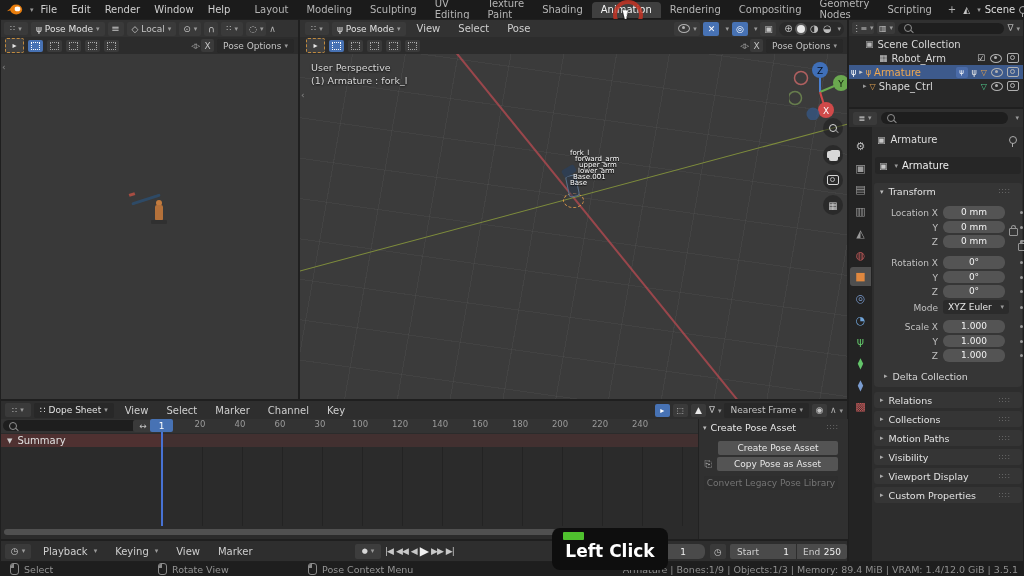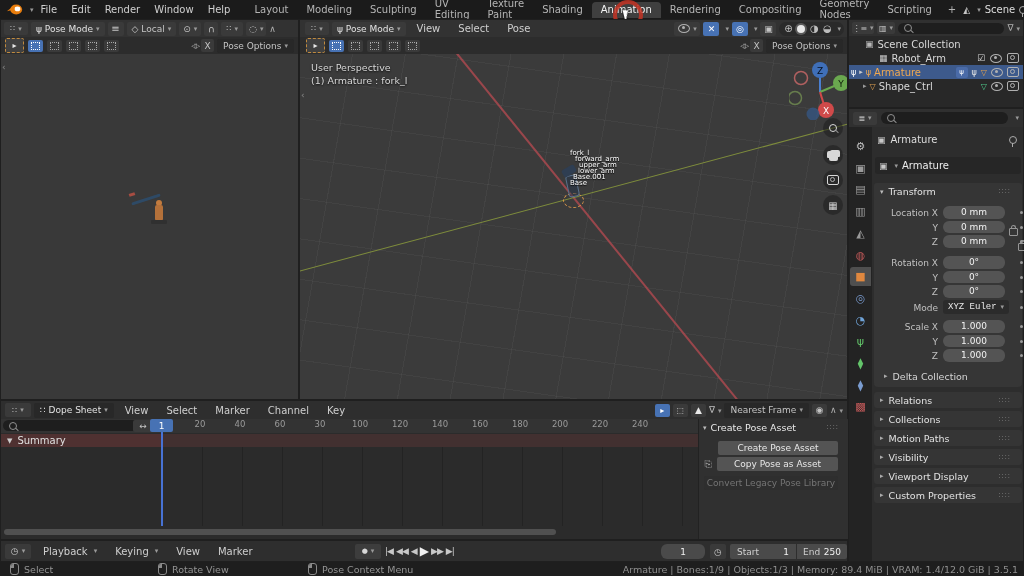--- a/index.html
+++ b/index.html
@@ -303,21 +303,21 @@
       <span style="color:#c8c8c8;font-size:9px;">▣</span>
         <span class="dd">▾</span>
       <span style="color:#ececec;">Armature</span>
     </div>
     
     <div class="abs" style="left:25px;top:74px;width:148px;height:204px;background:#363636;border-radius:4px;"><div class="panelhdr" style="height: 17px; padding: 0px 6px; gap: 5px;">
           <span style="color: rgb(187, 187, 187); font-size: 7px;">▾</span>
           <span>Transform</span>
           <span class="grip">∷∷</span>
         </div><div class="lbl abs" style="left: 0px; top: 25px; width: 64px;">Location X</div><div class="field abs" style="left: 69px; top: 23px; width: 62px; height: 12.5px;">0 mm</div><span class="i-lock abs" style="left: 135px; top: 27px;"></span><span class="i-dot abs" style="left: 146px; top: 28px;"></span><div class="lbl abs" style="left: 0px; top: 39.5px; width: 64px;">Y</div><div class="field abs" style="left: 69px; top: 37.5px; width: 62px; height: 12.5px;">0 mm</div><span class="i-lock abs" style="left: 135px; top: 41.5px;"></span><span class="i-dot abs" style="left: 146px; top: 42.5px;"></span><div class="lbl abs" style="left: 0px; top: 54px; width: 64px;">Z</div><div class="field abs" style="left: 69px; top: 52px; width: 62px; height: 12.5px;">0 mm</div><span class="i-dot abs" style="left: 146px; top: 57px;"></span><div class="lbl abs" style="left: 0px; top: 75px; width: 64px;">Rotation X</div><div class="field abs" style="left: 69px; top: 73px; width: 62px; height: 12.5px;">0°</div><span class="i-dot abs" style="left: 146px; top: 78px;"></span><div class="lbl abs" style="left: 0px; top: 89.5px; width: 64px;">Y</div><div class="field abs" style="left: 69px; top: 87.5px; width: 62px; height: 12.5px;">0°</div><span class="i-dot abs" style="left: 146px; top: 92.5px;"></span><div class="lbl abs" style="left: 0px; top: 104px; width: 64px;">Z</div><div class="field abs" style="left: 69px; top: 102px; width: 62px; height: 12.5px;">0°</div><span class="i-dot abs" style="left: 146px; top: 107px;"></span><div class="lbl abs" style="left: 0px; top: 139px; width: 64px;">Scale X</div><div class="field abs" style="left: 69px; top: 137px; width: 62px; height: 12.5px;">1.000</div><span class="i-dot abs" style="left: 146px; top: 142px;"></span><div class="lbl abs" style="left: 0px; top: 153.5px; width: 64px;">Y</div><div class="field abs" style="left: 69px; top: 151.5px; width: 62px; height: 12.5px;">1.000</div><span class="i-dot abs" style="left: 146px; top: 156.5px;"></span><div class="lbl abs" style="left: 0px; top: 168px; width: 64px;">Z</div><div class="field abs" style="left: 69px; top: 166px; width: 62px; height: 12.5px;">1.000</div><span class="i-dot abs" style="left: 146px; top: 171px;"></span><div class="lbl abs" style="left: 0px; top: 120px; width: 64px;">Mode</div><div class="abs row" style="left: 69px; top: 117px; width: 66px; height: 14px; background: rgb(43, 43, 43); border-radius: 3px; justify-content: space-between; padding: 0px 5px; box-sizing: border-box;">
-          <span style="color: rgb(232, 232, 232); font-size: 9px; font-family: Liberation Mono, monospace;">XYZ Euler</span>
+          <span style="color: rgb(232, 232, 232); font-size: 9px;">XYZ Euler</span>
           <span class="dd">▾</span>
         </div><span class="i-dot abs" style="left: 146px; top: 123px;"></span><div class="row abs" style="left: 10px; top: 186px; width: 130px; height: 14px; gap: 5px;">
           <span style="color: rgb(170, 170, 170); font-size: 7px;">▸</span>
           <span style="color: rgb(213, 213, 213); font-size: 9.5px;">Delta Collection</span>
         </div></div>
   <div class="panelhdr abs" style="left: 25px; top: 283px; width: 148px; height: 16px; padding: 0px 6px; gap: 5px; box-sizing: border-box;">
         <span style="color: rgb(170, 170, 170); font-size: 7px;">▸</span>
         <span>Relations</span>
         <span class="grip">∷∷</span>
       </div><div class="panelhdr abs" style="left: 25px; top: 302px; width: 148px; height: 16px; padding: 0px 6px; gap: 5px; box-sizing: border-box;">
@@ -458,14 +458,18 @@
         <span class="i-mouse"></span>
         <span>Rotate View</span>
       </span>
     <span class="hint abs" style="left:308px;">
         <span class="i-mouse"></span>
         <span>Pose Context Menu</span>
       </span>
     <span class="abs" style="right:6px;top:1.5px;color:#8f8f8f;font-size:9.5px;">Armature | Bones:1/9 | Objects:1/3 | Memory: 89.4 MiB | VRAM: 1.4/12.0 GiB | 3.5.1</span>
   </div>
 
+  <div class="abs" style="left:552px;top:528px;width:116px;height:42px;background:#0e0e0e;border-radius:8px;z-index:50;">
+    <div style="position:absolute;left:11px;top:4px;width:21px;height:8px;background:#4fc12e;border-radius:1px;"></div>
+    <div style="position:absolute;left:0;top:13px;width:116px;text-align:center;color:#fff;font-size:17px;font-weight:bold;">Left Click</div>
+  </div>
 
 </div>
 
 </body></html>

